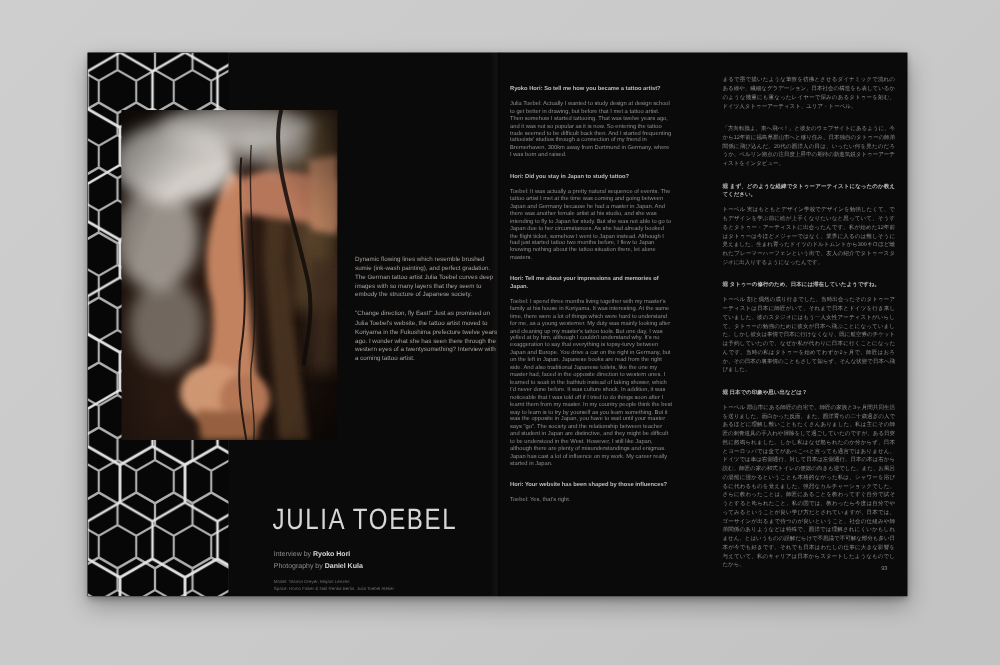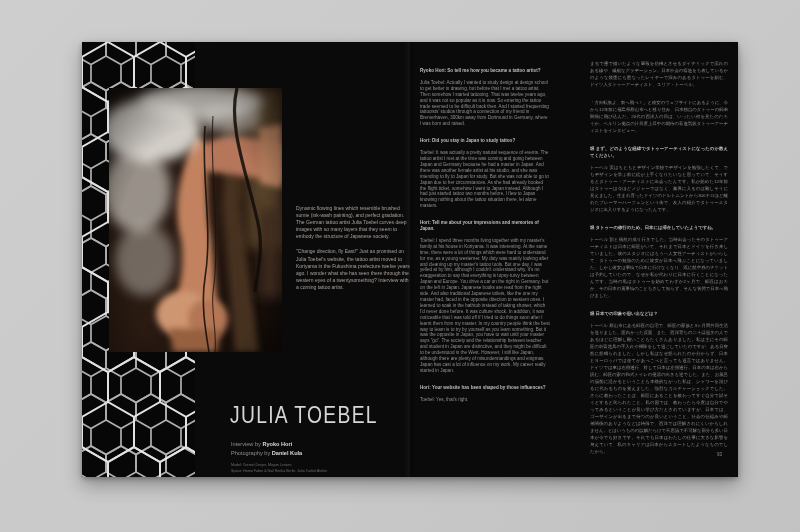--- a/index.html
+++ b/index.html
@@ -2,21 +2,21 @@
 <html><head>
 <meta charset="utf-8">
 <style>
   * { margin:0; padding:0; box-sizing:border-box; }
   html,body { width:800px; height:532px; overflow:hidden; }
   body { font-family:"Liberation Sans", sans-serif; background:#c9c9c9; }
 
   .canvas { position:relative; width:800px; height:532px;
             background:linear-gradient(135deg,#cecece 0%,#c9c9c9 55%,#c2c2c2 100%); }
 
-  .spread { position:absolute; left:82px; top:42px; width:656px; height:435px;
+  .spread { position:absolute; left:70px; top:42px; width:656px; height:435px;
             background:#0a0a0a;
             box-shadow:0 8px 18px rgba(0,0,0,.30), 0 2px 5px rgba(0,0,0,.28); }
 
   
   .pattern-strip { position:absolute; left:0; top:0; width:113px; height:435px; overflow:hidden; }
   .pattern-strip svg { display:block; width:113px; height:435px; }
 
   
   .photo { position:absolute; left:27px; top:46px; width:173px; height:264px; overflow:hidden; }
   .photo svg { display:block; width:173px; height:264px; }

